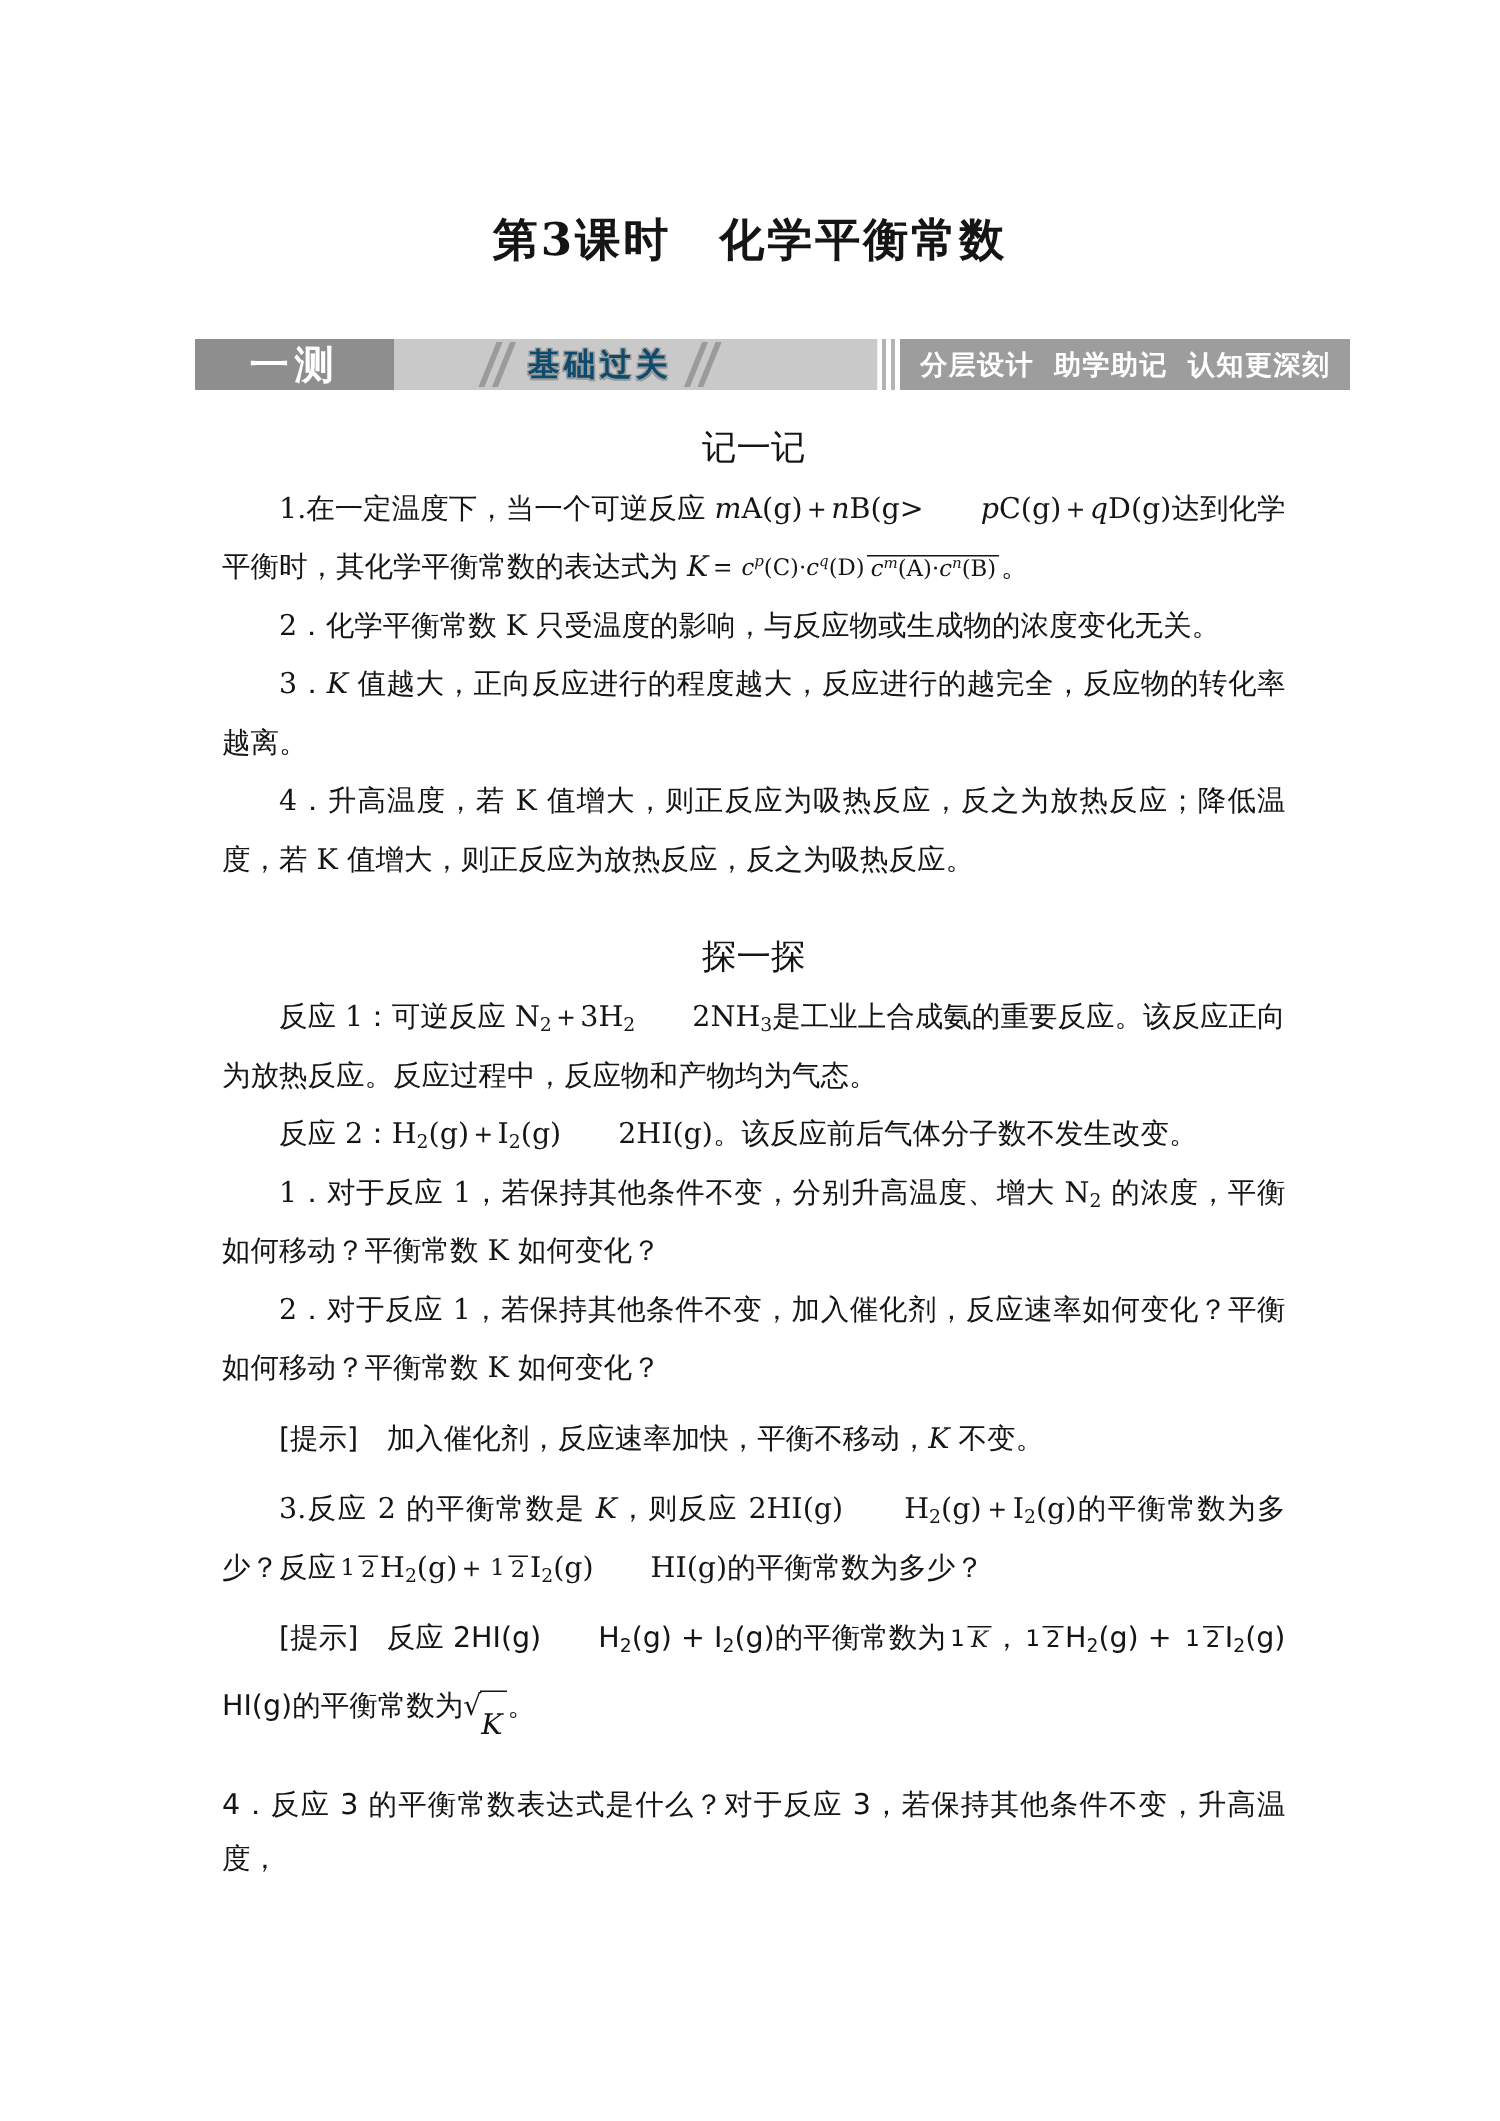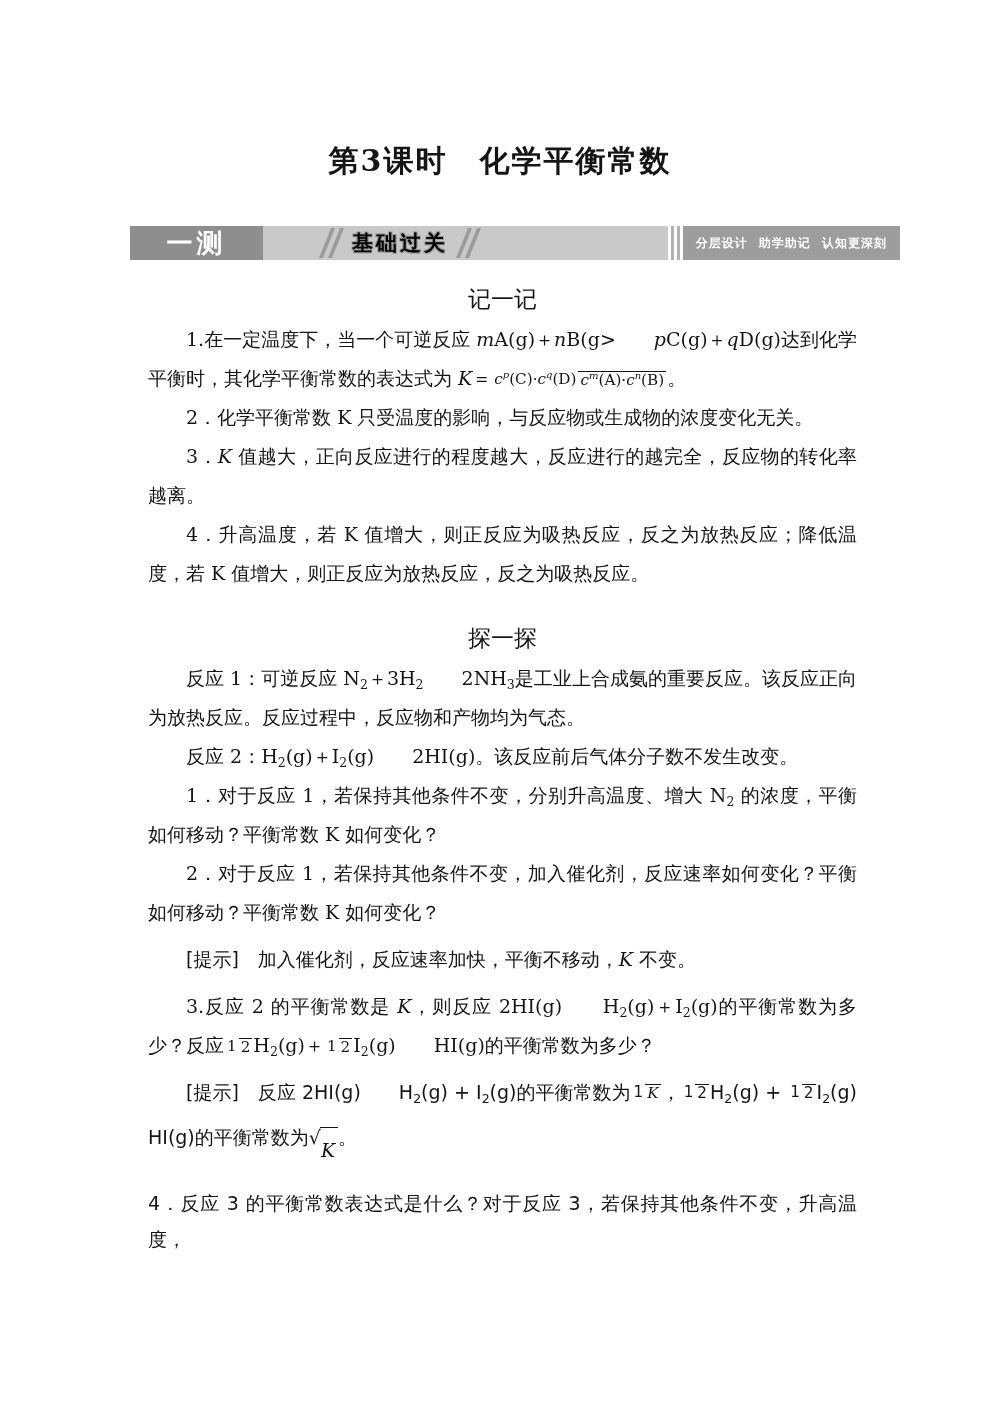--- a/index.html
+++ b/index.html
@@ -40,37 +40,37 @@
     font-size:26px;font-weight:700;letter-spacing:4px;
     display:flex;align-items:center;justify-content:center;
   }
   .banner-mid{
     flex:1;
     background:var(--banner-mid-bg);
     display:flex;align-items:center;
     padding-left:48px;
   }
   .banner-mid-text{
-    color:#000000;
+    color:#0c4a6e;
     font-family:"DejaVu Sans","Liberation Sans",sans-serif;
     font-size:21px;font-weight:700;letter-spacing:3px;
     text-shadow:1px 1px 0 #9a9a9a,-1px -1px 0 #9a9a9a,1px -1px 0 #9a9a9a,-1px 1px 0 #9a9a9a;
   }
   .slashes{display:flex;gap:5px;margin:0 14px;align-items:center;height:100%;}
   .slashes i{display:block;width:4px;height:30px;background:var(--slash);transform:skewX(-22deg);}
   .banner-sep{
     width:15px;flex:0 0 15px;
     background:repeating-linear-gradient(90deg,#ffffff 0 3px,var(--stripe) 3px 6px);
   }
   .banner-right{
     flex:0 0 auto;
     background:var(--banner-right-bg);
     color:#fff;
     font-family:"DejaVu Sans","Liberation Sans",sans-serif;
-    font-size:12px;font-weight:700;letter-spacing:1px;
+    font-size:18px;font-weight:700;letter-spacing:1px;
     display:flex;align-items:center;
     padding:0 13px;
     word-spacing:6px;
   }
   
   #content{
     margin-top:18px;
     padding:0 143px 0 148px;
     font-size:19px;
     text-align:justify;

